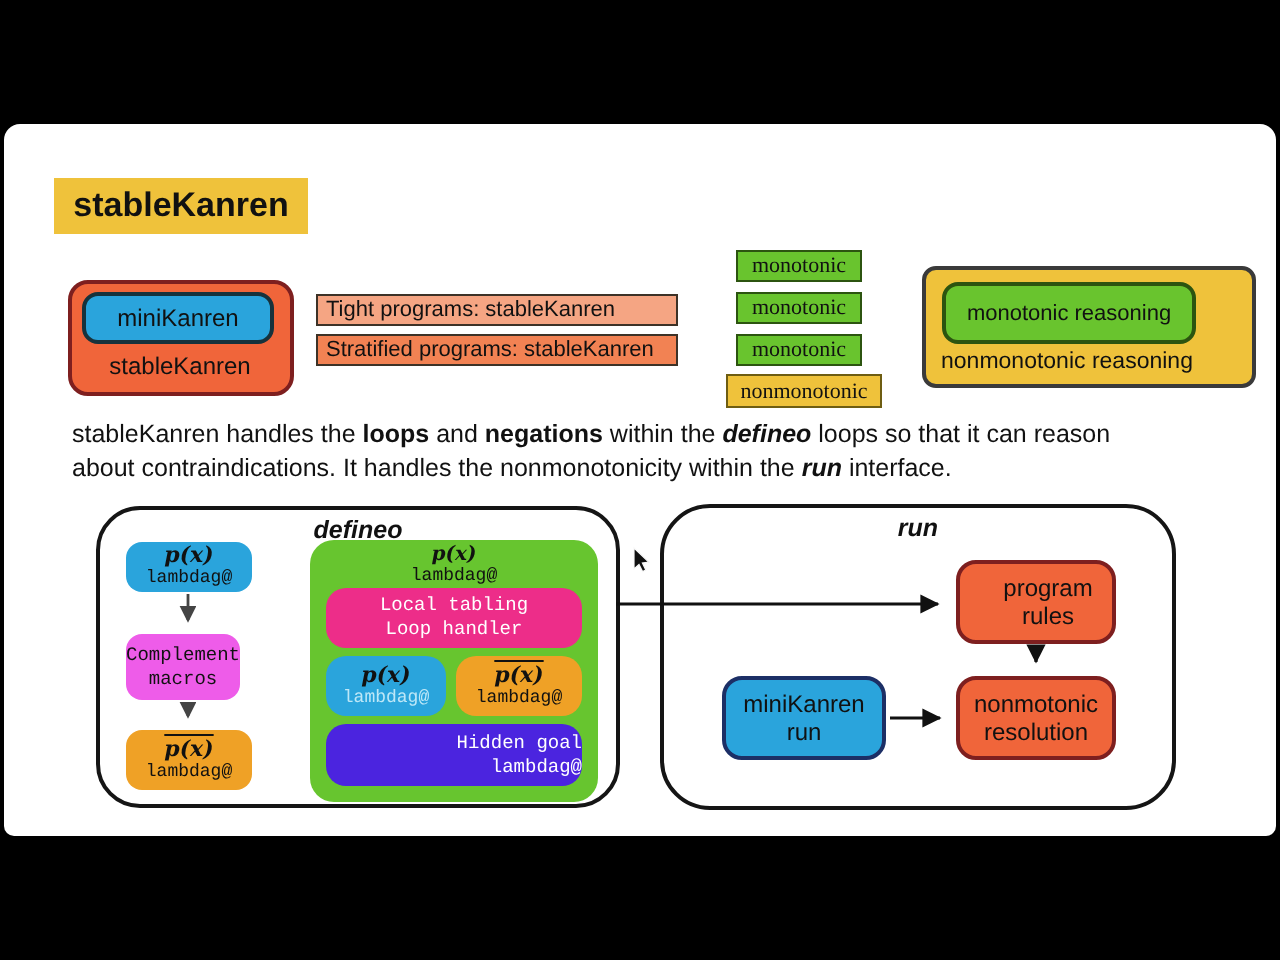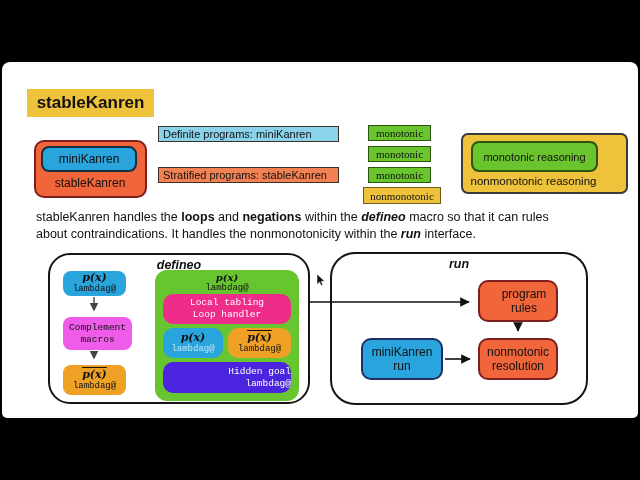--- a/index.html
+++ b/index.html
@@ -49,21 +49,21 @@
        font-style:italic;font-weight:bold;font-size:12.5px;}
 
   .node{position:absolute;border-radius:8px;}
   .math{font-family:"DejaVu Serif",serif;font-style:italic;font-weight:bold;
         font-size:11px;line-height:12px;}
   .ovl{text-decoration:overline;}
   .code{font-family:"Liberation Mono",monospace;font-size:9px;line-height:11px;}
   .codeM{font-family:"Liberation Mono",monospace;font-size:9.5px;line-height:12px;}
 
   .bluA{left:61px;top:209px;width:63px;height:25px;background:#2AA4DC;}
-  .pnkA{left:61px;top:255px;width:69px;height:33px;background:#EE5CE9;}
+  .pnkA{left:61px;top:255px;width:57px;height:33px;background:#EE5CE9;}
   .ambA{left:61px;top:303px;width:63px;height:30px;background:#EFA126;}
 
   .grn{left:153px;top:208px;width:144px;height:131px;background:#67C52F;border-radius:12px;}
   .grn-hdr{position:absolute;top:2px;left:0;right:0;text-align:center;}
   .grn-hdr .math{font-size:10px;line-height:11px;}
   .tab{left:8px;top:24px;width:128px;height:30px;background:#ED2D89;color:#fff;border-radius:10px;}
   .bluB{left:8px;top:58px;width:60px;height:30px;background:#2AA4DC;border-radius:10px;}
   .bluB .code{color:#BDE7F7;}
   .ambB{left:73px;top:58px;width:63px;height:30px;background:#EFA126;border-radius:10px;}
   .pur{left:8px;top:92px;width:128px;height:31px;background:#4B24DF;color:#fff;border-radius:10px;align-items:flex-end;}
@@ -80,34 +80,34 @@
 
 <div class="slide">
 
   <div class="abs title flexc">stableKanren</div>
 
   <div class="abs venn">
     <div class="abs venn-inner flexc">miniKanren</div>
     <div class="abs venn-label">stableKanren</div>
   </div>
 
-  <div class="abs prow prow1">Definite programs: miniKanren</div>
+  <div class="abs prow prow2">Tight programs: stableKanren</div>
   <div class="abs prow prow3">Stratified programs: stableKanren</div>
 
   <div class="abs mono mono1 flexc">monotonic</div>
   <div class="abs mono mono2 flexc">monotonic</div>
   <div class="abs mono mono3 flexc">monotonic</div>
   <div class="abs mono nonmono flexc">nonmonotonic</div>
 
   <div class="abs reason">
     <div class="abs reason-inner flexc">monotonic reasoning</div>
     <div class="abs reason-label">nonmonotonic reasoning</div>
   </div>
 
-  <div class="abs para"><span>stableKanren handles the </span><span class="b">loops</span><span> and </span><span class="b">negations</span><span> within the </span><span class="b i">defineo</span><span> macro so that it can rules</span><br><span>about contraindications. It handles the nonmonotonicity within the </span><span class="b i">run</span><span> interface.</span></div>
+  <div class="abs para"><span>stableKanren handles the </span><span class="b">loops</span><span> and </span><span class="b">negations</span><span> within the </span><span class="b i">defineo</span><span> loops so that it can reason</span><br><span>about contraindications. It handles the nonmonotonicity within the </span><span class="b i">run</span><span> interface.</span></div>
 
   <div class="abs dbox">
     <div class="cap">defineo</div>
   </div>
 
   <div class="node bluA col">
     <span class="math">p(x)</span>
     <span class="code">lambdag@</span>
   </div>
   <div class="node pnkA col">

